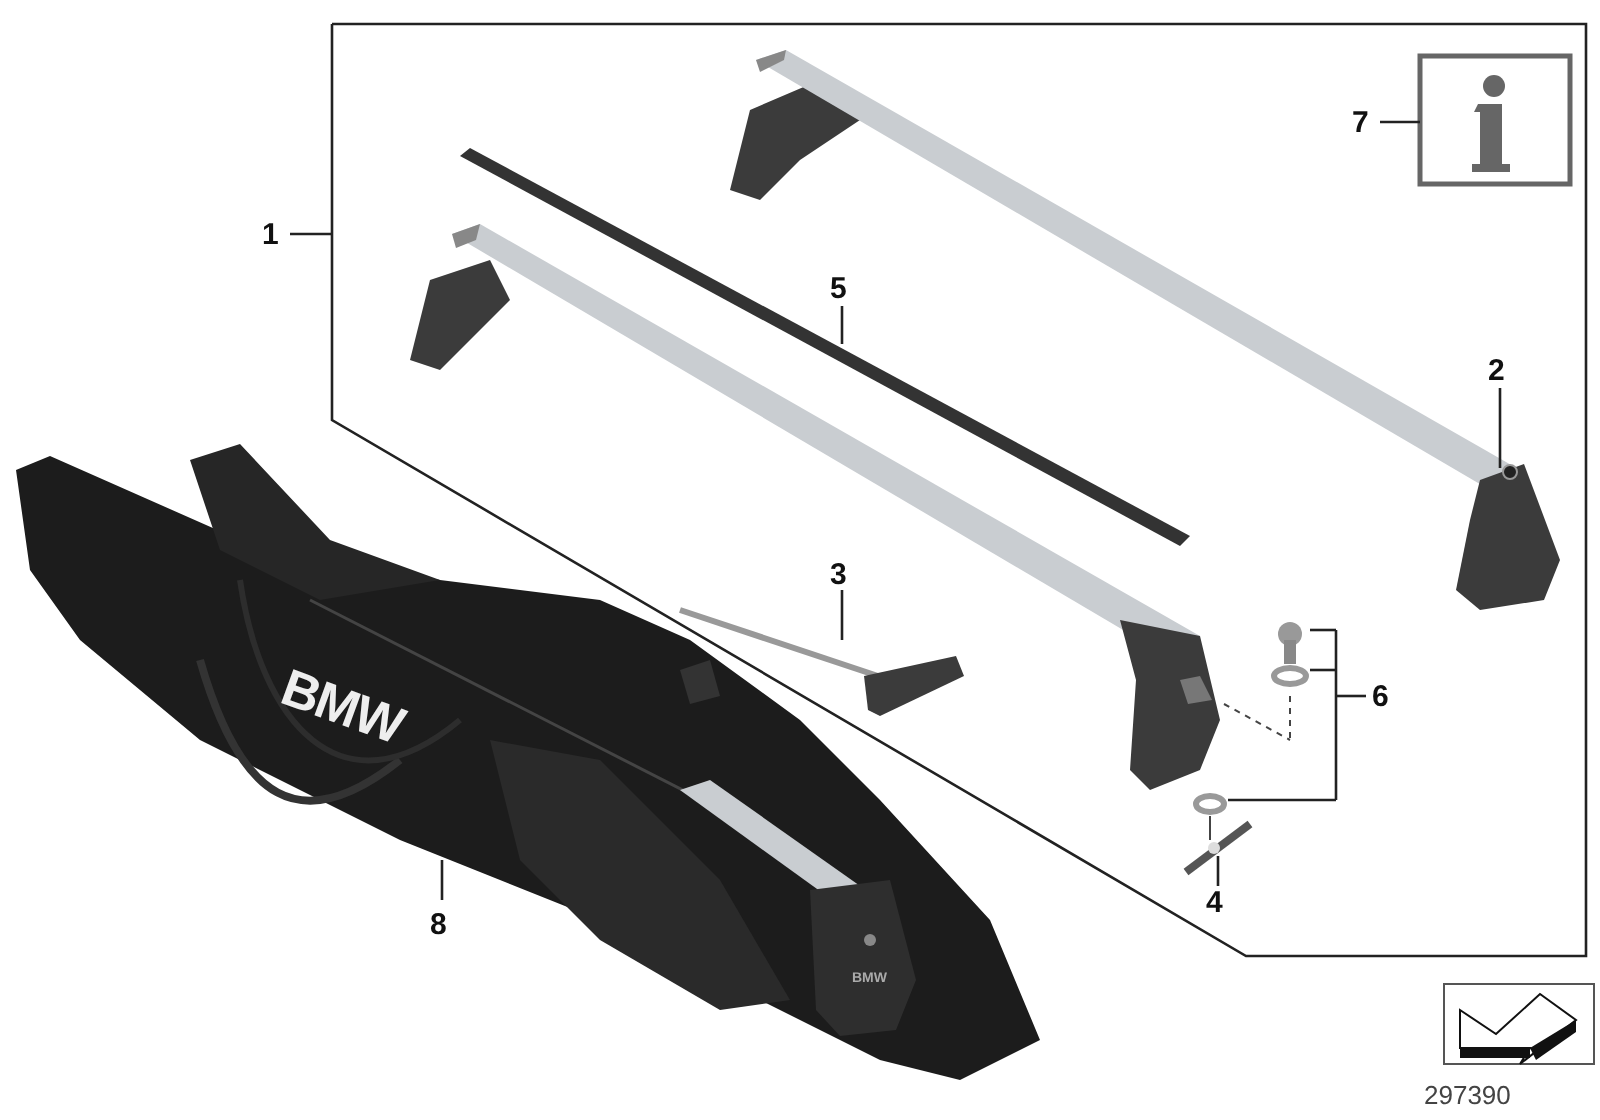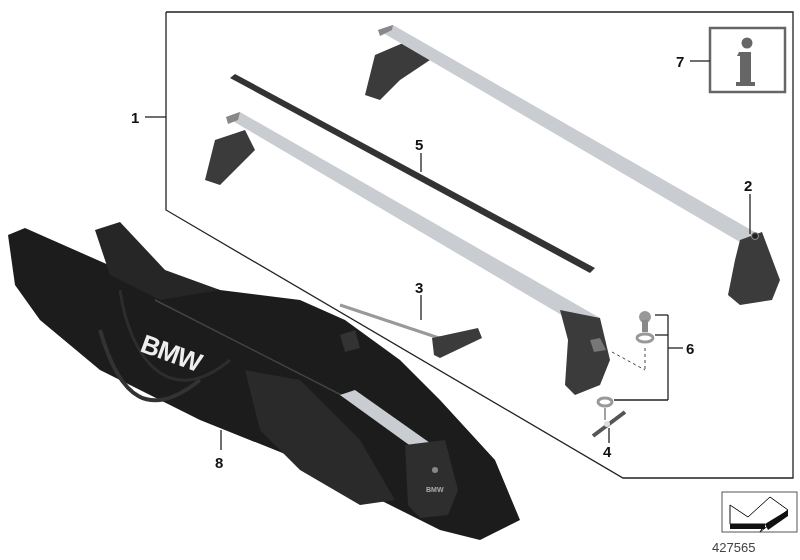--- a/index.html
+++ b/index.html
@@ -103,13 +103,13 @@
 
 <span class="callout" style="left:131px;top:110px;">1</span>
 <span class="callout" style="left:744px;top:178px;">2</span>
 <span class="callout" style="left:415px;top:280px;">3</span>
 <span class="callout" style="left:603px;top:444px;">4</span>
 <span class="callout" style="left:415px;top:137px;">5</span>
 <span class="callout" style="left:686px;top:341px;">6</span>
 <span class="callout" style="left:676px;top:54px;">7</span>
 <span class="callout" style="left:215px;top:455px;">8</span>
 
-<span class="diagram-id">427565</span>
+<span class="diagram-id">297390</span>
 
 </body></html>

